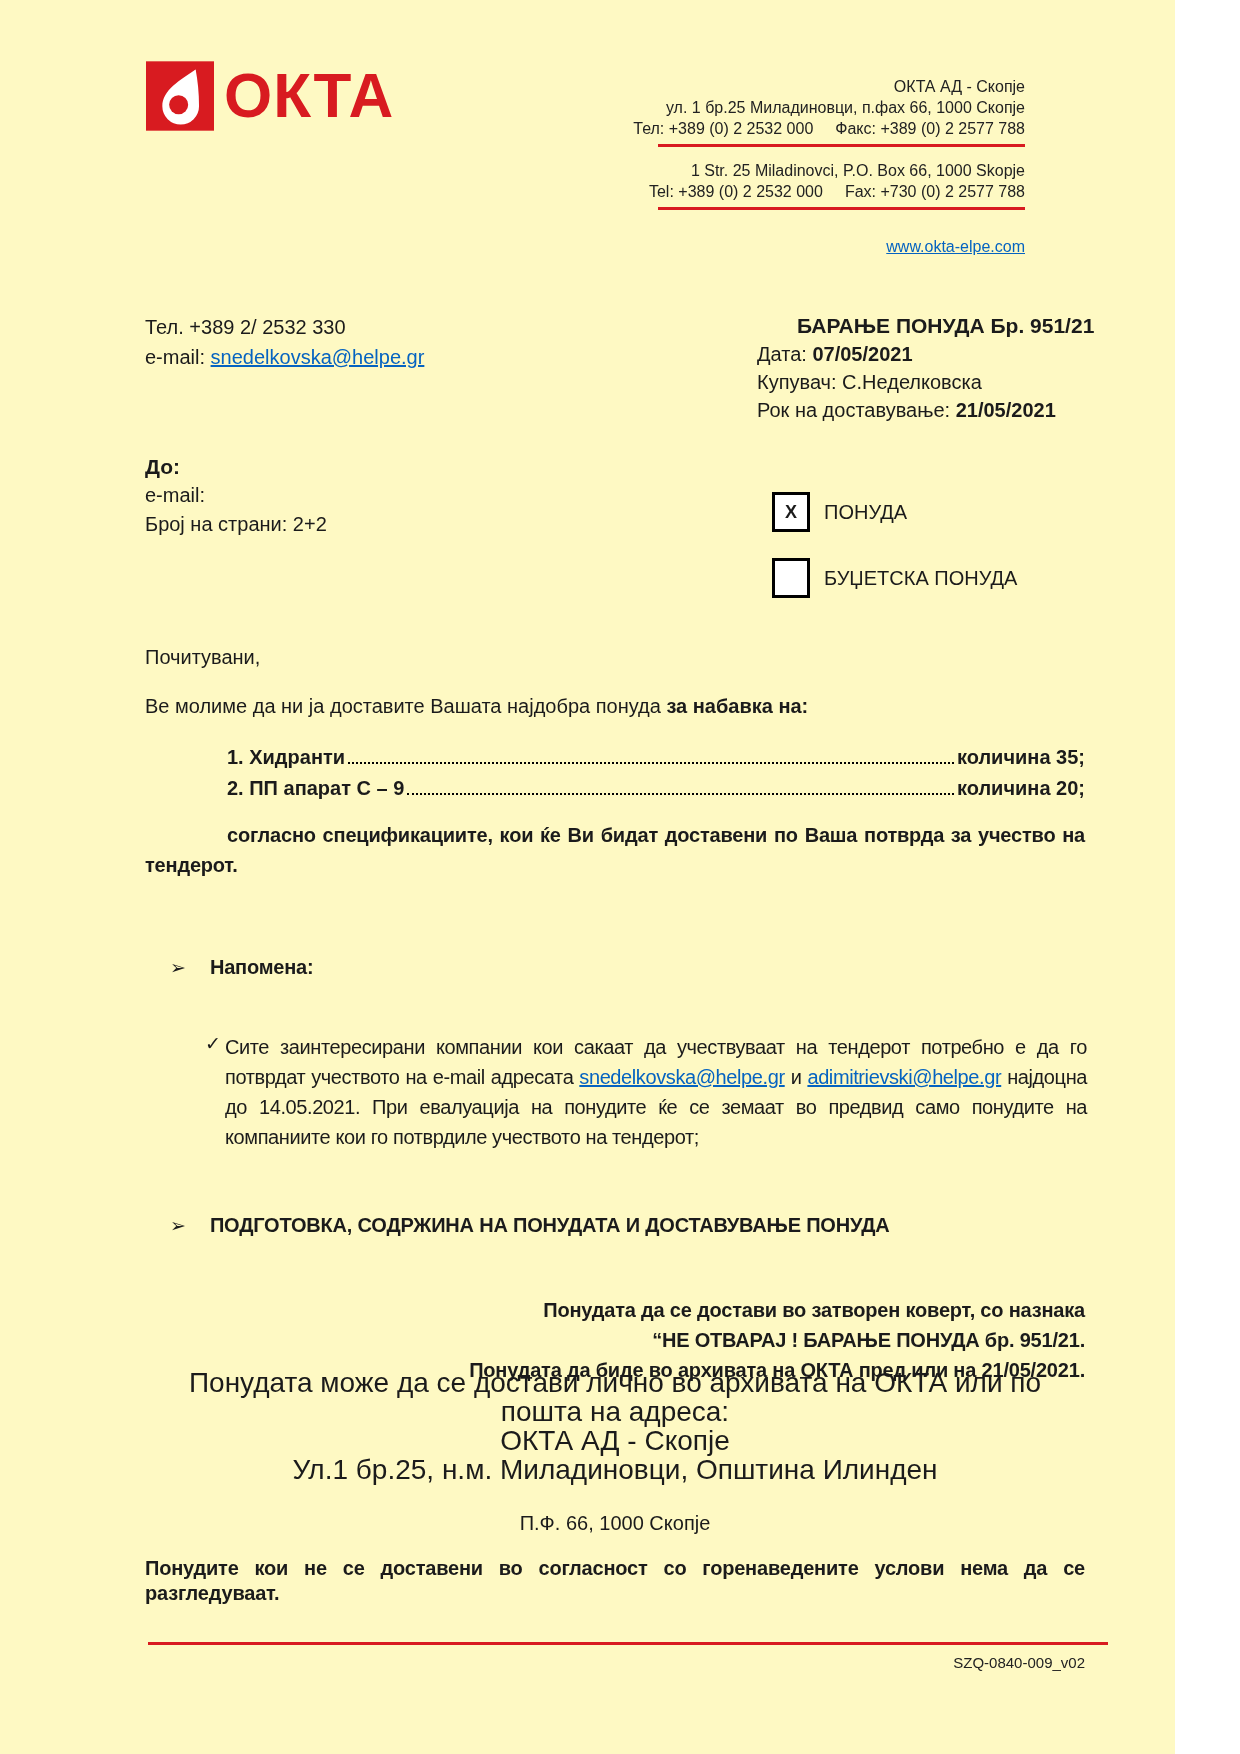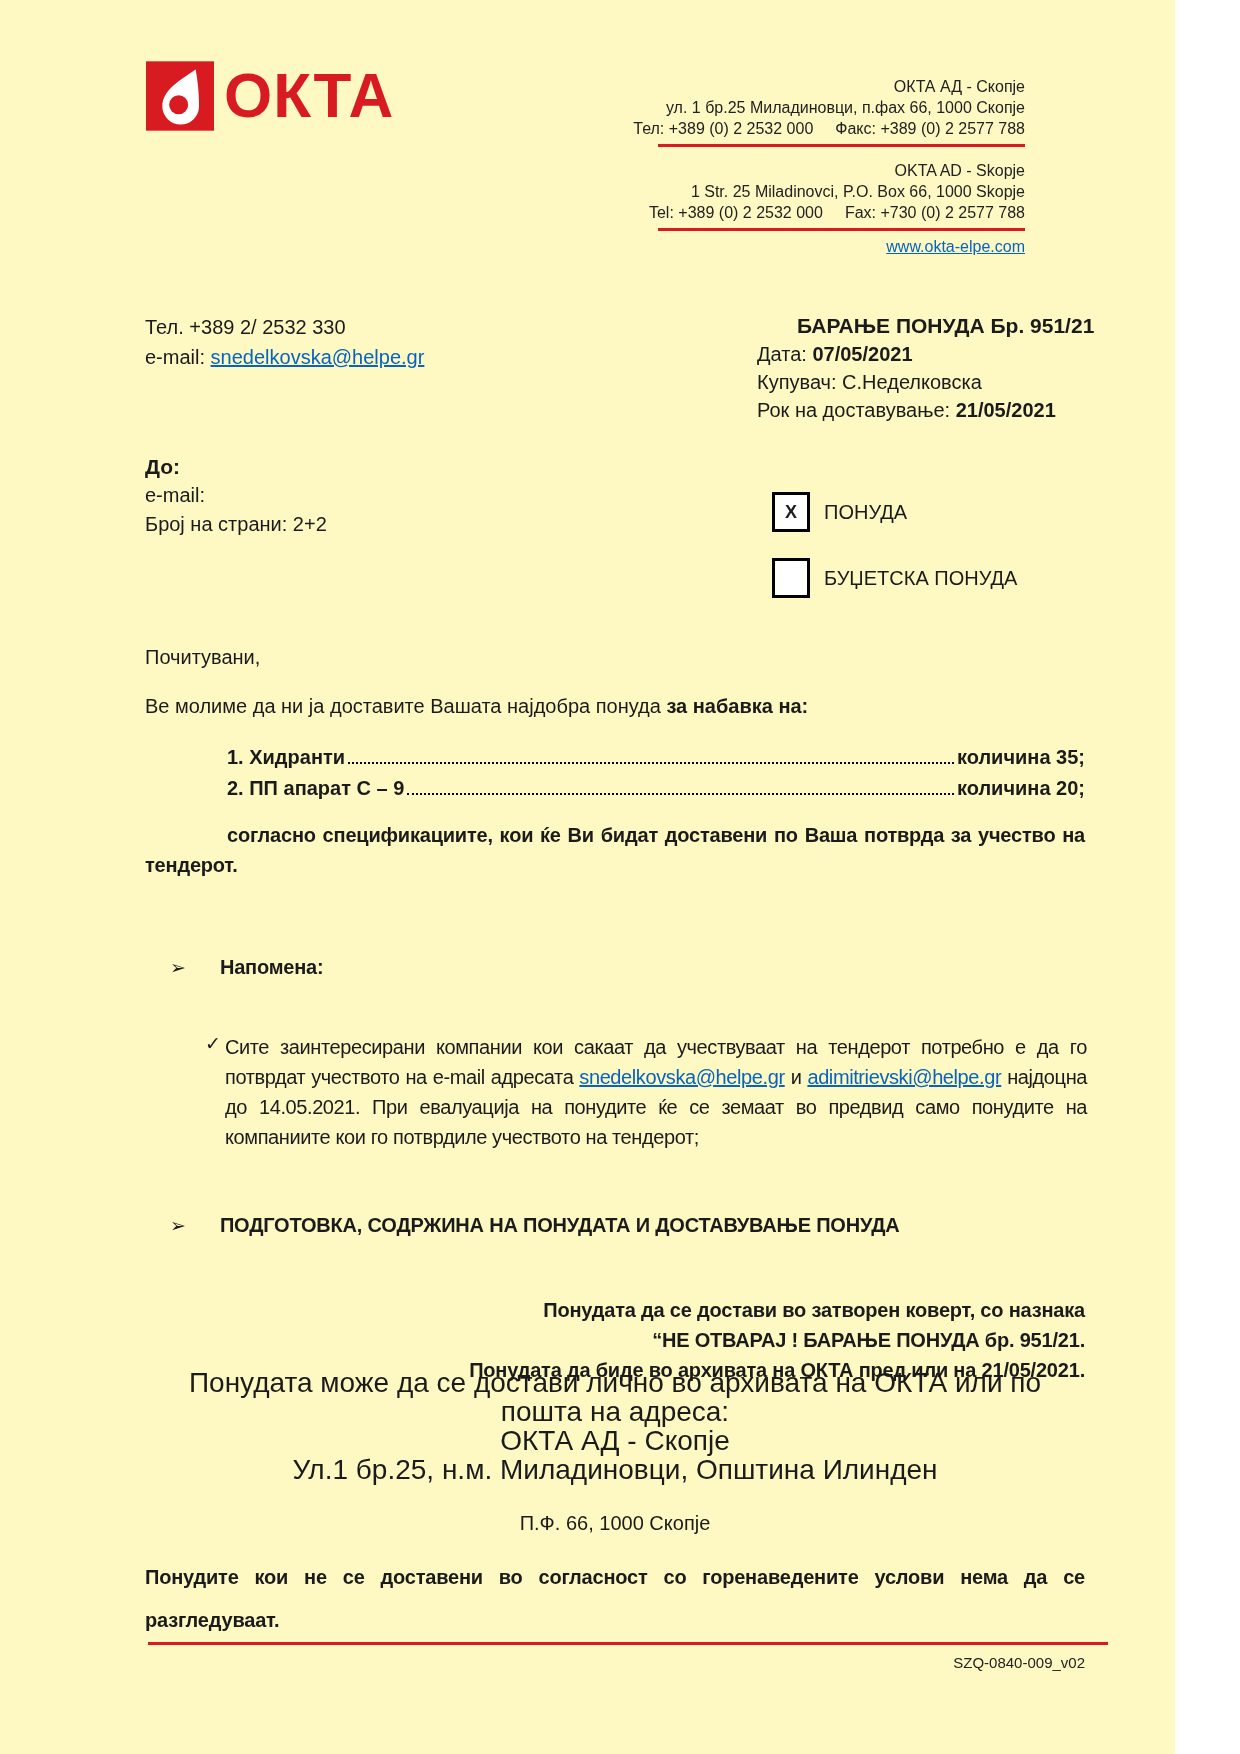--- a/index.html
+++ b/index.html
@@ -37,29 +37,29 @@
   .intro{left:145px;top:695px;font-size:20px;}
   .items{left:227px;top:742px;width:858px;font-size:20px;line-height:31px;font-weight:bold;}
   .item{display:flex;align-items:baseline;}
   .item .dots{flex:1;border-bottom:2.6px dotted #000;margin:0 3px 5px 3px;min-width:30px;}
   .spec{left:145px;top:820px;width:940px;font-size:20px;line-height:30px;font-weight:bold;
         text-align:justify;text-indent:82px;letter-spacing:-0.2px;}
   .bullet-h{display:flex;align-items:baseline;font-size:20px;}
   .bh1{left:170px;top:956px;}
   .bh2{left:170px;top:1214px;width:915px;}
   .bullet-h .arrow{font-size:19px;}
-  .bullet-h .txt{font-weight:bold;margin-left:34px;letter-spacing:-0.2px;}
+  .bullet-h .txt{font-weight:bold;margin-left:24px;letter-spacing:-0.2px;}
   .note{left:205px;top:1032px;width:882px;}
   .note .check{position:absolute;left:0;top:0;font-size:19px;}
   .note .txt{margin-left:20px;font-size:20px;line-height:30px;text-align:justify;letter-spacing:-0.4px;}
   .envelope{left:145px;top:1295px;width:940px;text-align:right;font-weight:bold;
             font-size:20px;line-height:30px;letter-spacing:-0.2px;}
   .delivery{left:145px;top:1368px;width:940px;text-align:center;font-size:28px;line-height:29px;}
   .pobox{left:145px;top:1512px;width:940px;text-align:center;font-size:20px;}
-  .warning{left:145px;top:1556px;width:940px;font-size:20px;line-height:43px;font-weight:bold;
+  .warning{left:145px;top:1556px;width:940px;font-size:20px;line-height:25px;font-weight:bold;
            text-align:justify;letter-spacing:-0.2px;}
   .footline{left:148px;top:1642px;width:960px;height:3px;background:var(--red);}
   .footcode{left:145px;top:1654px;width:940px;text-align:right;font-size:15px;color:#222;}
 </style>
 </head>
 <body>
 
 <div class="page">
 
   <div class="abs logo">
@@ -75,21 +75,20 @@
   </div>
 
   <div class="abs hdr">
     <div>ОКТА АД - Скопје</div>
     <div>ул. 1 бр.25 Миладиновци, п.фах 66, 1000 Скопје</div>
     <div><span>Тел: +389 (0) 2 2532 000</span><span class="gap"></span><span>Факс: +389 (0) 2 2577 788</span></div>
     <span class="redline"></span>
   </div>
 
   <div class="abs hdr hdr2">
-    <div>OKTA AD - Skopje</div>
     <div>1 Str. 25 Miladinovci, P.O. Box 66, 1000 Skopje</div>
     <div><span>Tel: +389 (0) 2 2532 000</span><span class="gap"></span><span>Fax: +730 (0) 2 2577 788</span></div>
     <span class="redline"></span>
   </div>
 
   <div class="abs website" style="text-align:right;width:300px;">
     <a>www.okta-elpe.com</a>
   </div>
 
   <div class="abs contact">

